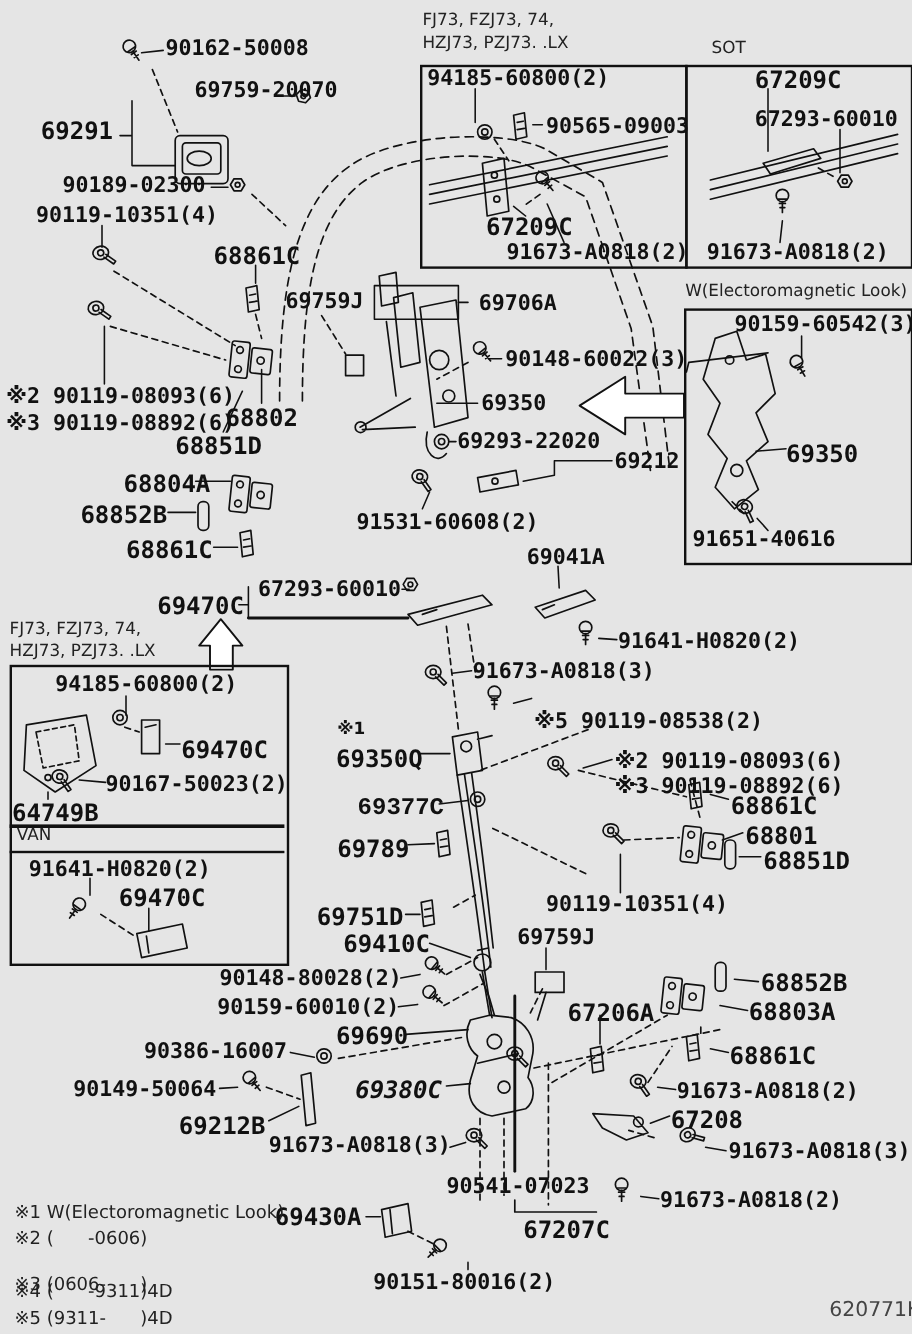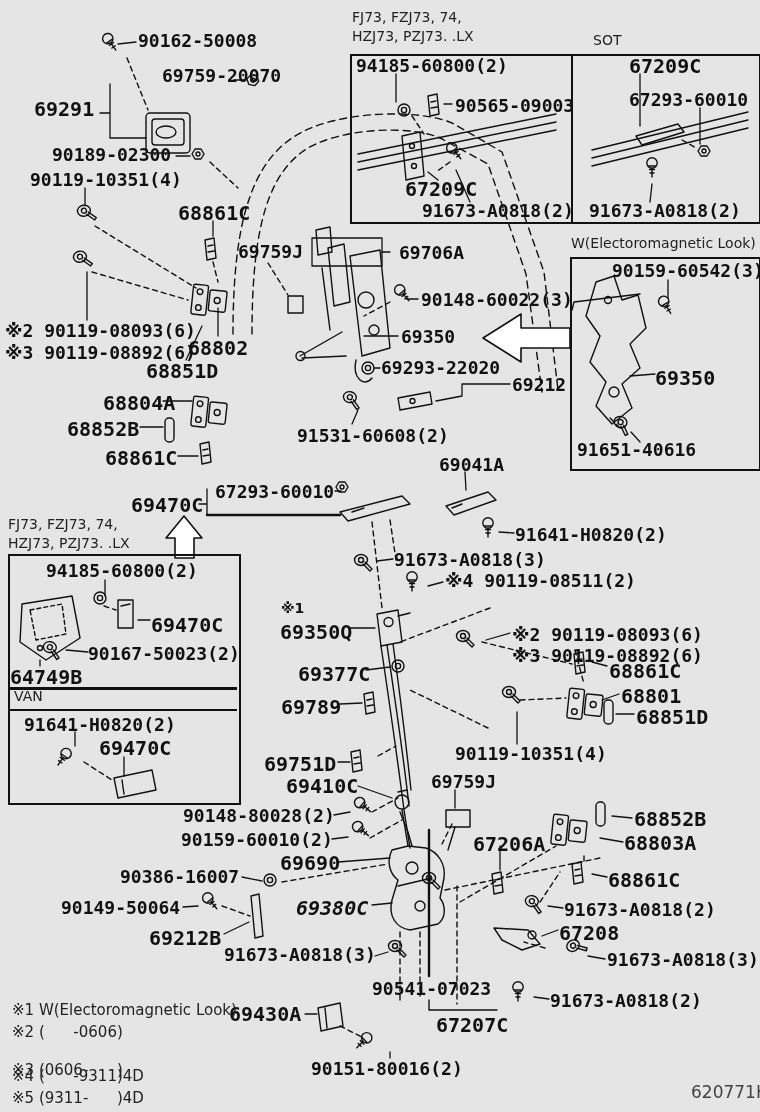--- a/index.html
+++ b/index.html
@@ -249,27 +249,27 @@
     <span class="t lbl" style="left: 512px; top: 376px;">69212</span>
     <span class="t lbl lg" style="left: 103px; top: 393px;">68804A</span>
     <span class="t lbl lg" style="left: 67px; top: 419px;">68852B</span>
     <span class="t lbl" style="left: 297px; top: 427px;">91531-60608(2)</span>
     <span class="t lbl lg" style="left: 105px; top: 448px;">68861C</span>
     <span class="t lbl" style="left: 439px; top: 456px;">69041A</span>
     <span class="t lbl lg" style="left: 131px; top: 495px;">69470C</span>
     <span class="t lbl" style="left: 215px; top: 483px;">67293-60010</span>
     <span class="t lbl" style="left: 515px; top: 526px;">91641-H0820(2)</span>
     <span class="t lbl" style="left: 394px; top: 551px;">91673-A0818(3)</span>
-    <span class="t lbl" style="left: 445px; top: 572px;">※4 90119-08511(2)</span>
+    <span class="t lbl" style="left: 445px; top: 593px;">※5 90119-08538(2)</span>
     <span class="t smb" style="left: 281px; top: 601px;">※1</span>
     <span class="t lbl lg" style="left: 280px; top: 622px;">69350Q</span>
     <span class="t lbl" style="left: 512px; top: 626px;">※2 90119-08093(6)</span>
     <span class="t lbl" style="left: 512px; top: 647px;">※3 90119-08892(6)</span>
     <span class="t lbl lg" style="left: 609px; top: 661px;">68861C</span>
-    <span class="t lbl lg" style="left: 298px; top: 664px;">69377C</span>
+    <span class="t lbl lg" style="left: 298px; top: 664px; font-family: Liberation Mono, monospace;">69377C</span>
     <span class="t lbl lg" style="left: 621px; top: 686px;">68801</span>
     <span class="t lbl lg" style="left: 281px; top: 697px;">69789</span>
     <span class="t lbl lg" style="left: 636px; top: 707px;">68851D</span>
     <span class="t lbl" style="left: 455px; top: 745px;">90119-10351(4)</span>
     <span class="t lbl lg" style="left: 264px; top: 754px;">69751D</span>
     <span class="t lbl lg" style="left: 286px; top: 776px;">69410C</span>
     <span class="t lbl" style="left: 431px; top: 773px;">69759J</span>
     <span class="t lbl" style="left: 183px; top: 807px;">90148-80028(2)</span>
     <span class="t lbl" style="left: 181px; top: 831px;">90159-60010(2)</span>
     <span class="t lbl lg" style="left: 280px; top: 853px;">69690</span>

